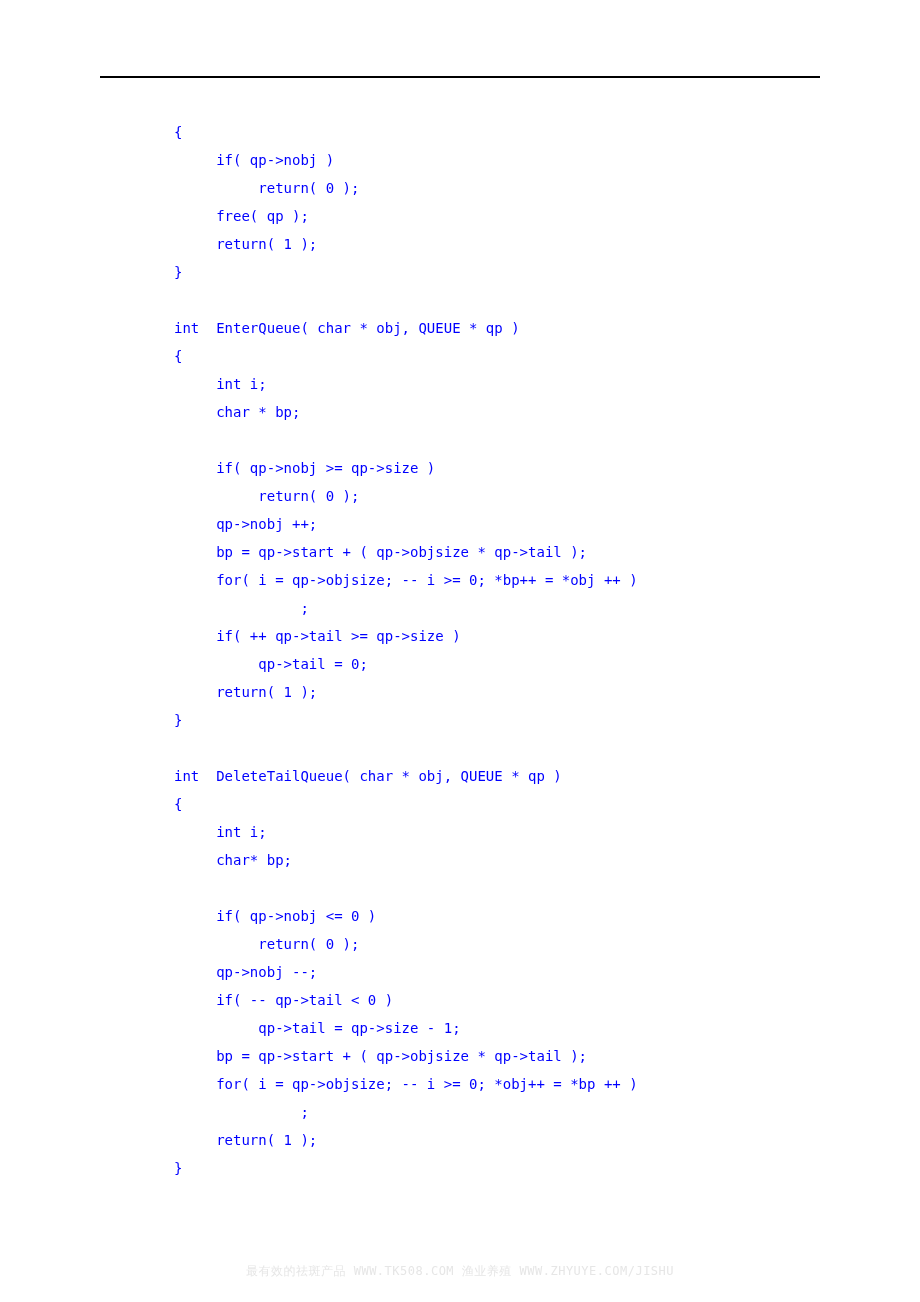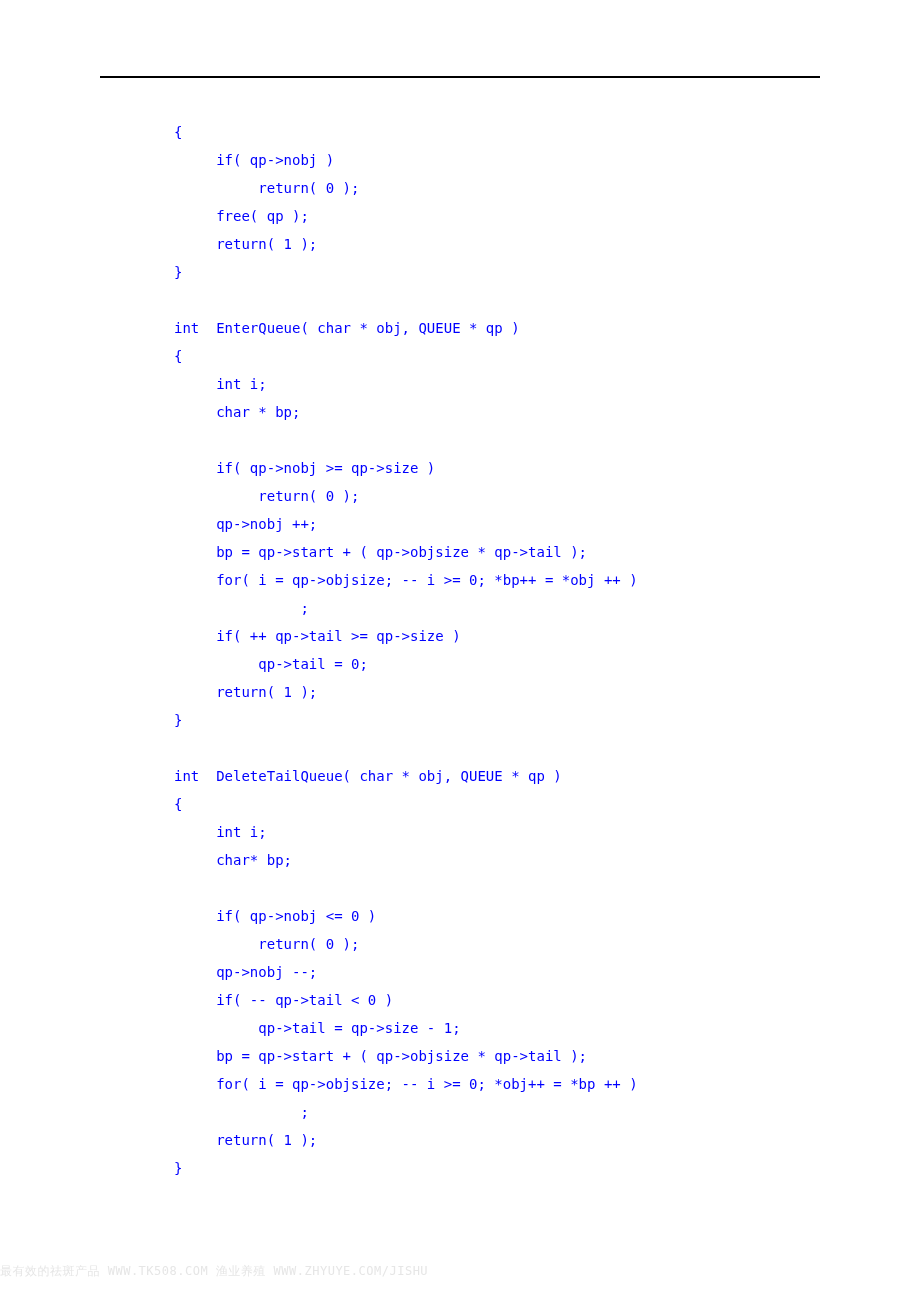--- a/index.html
+++ b/index.html
@@ -28,21 +28,21 @@
     font-size: 14px;
     line-height: 28px;
     white-space: pre;
   }
   .kw { color: #0000ff; }
   .watermark {
     position: absolute;
     bottom: 70px;
     left: 0;
     right: 0;
-    text-align: left;
+    text-align: center;
     font-size: 12px;
     color: #e6e6e6;
     font-family: "SimSun", "NSimSun", monospace;
     letter-spacing: 0.5px;
   }
 </style>
 </head>
 <body>
 
 <div class="page">

